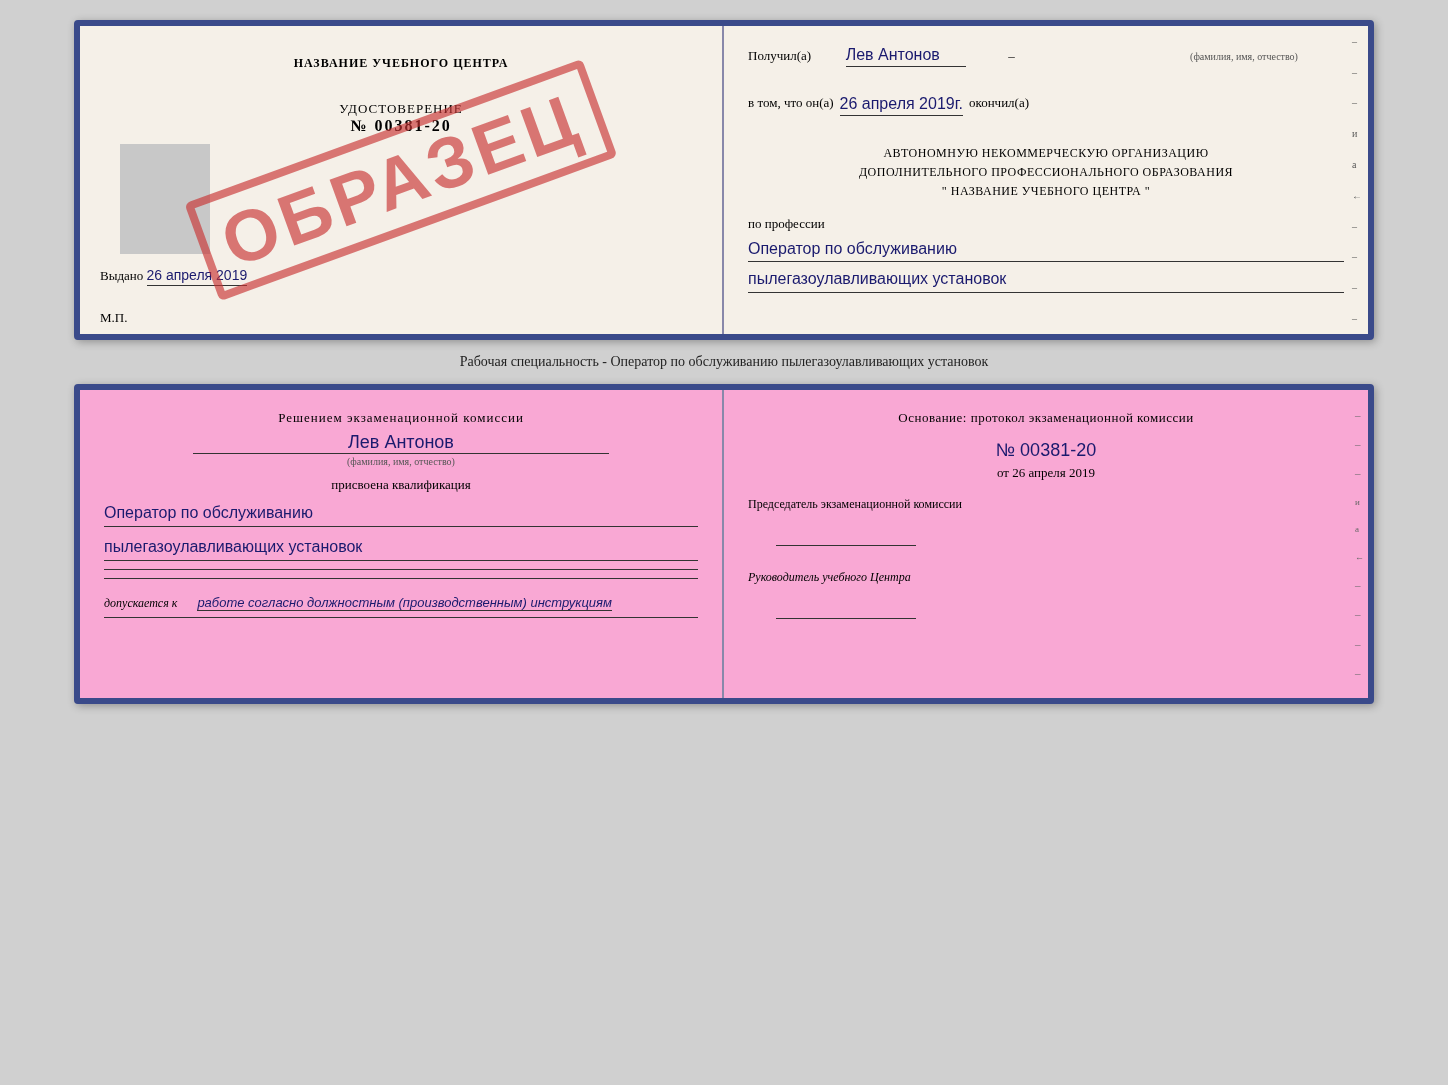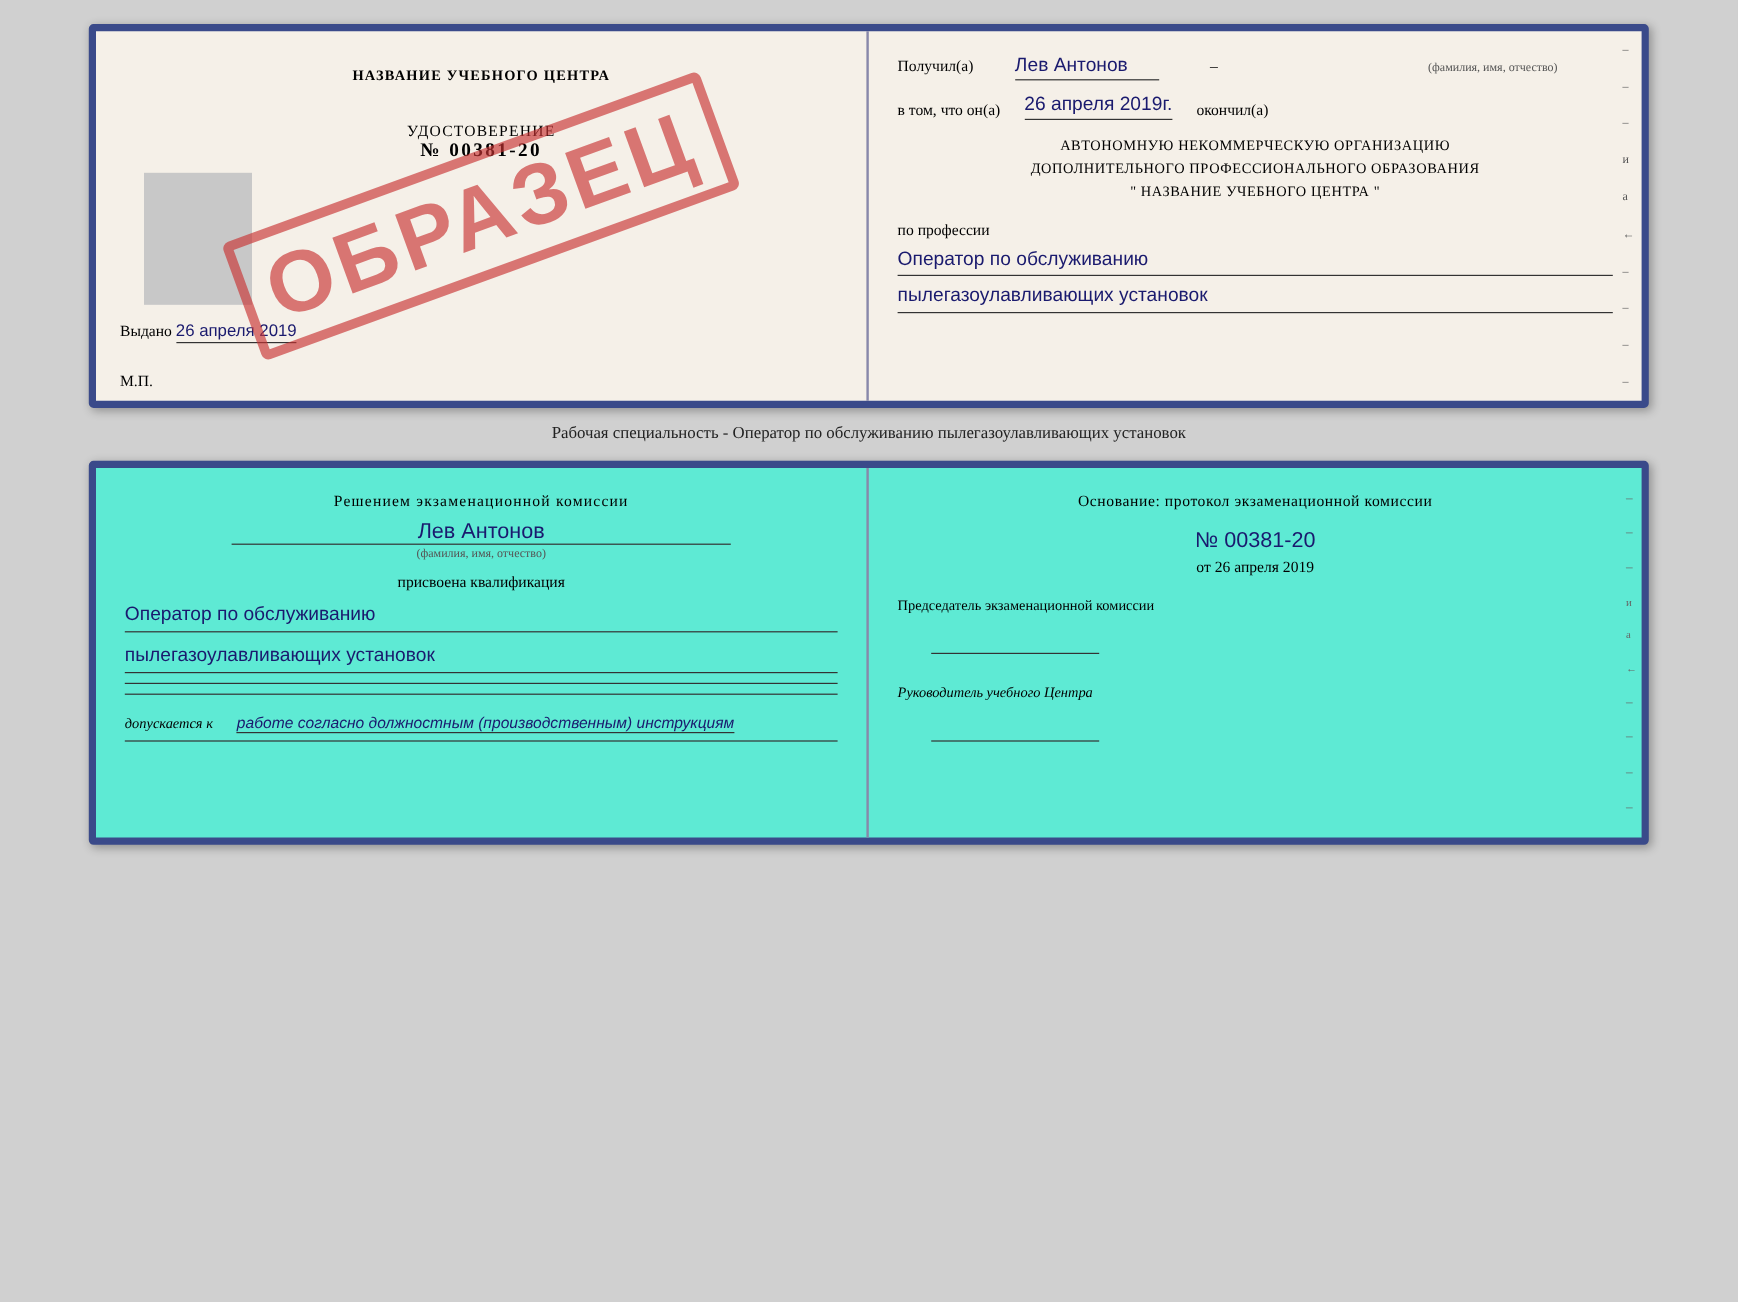--- a/index.html
+++ b/index.html
@@ -136,24 +136,24 @@
 
     .hint-text {
       font-size: 10px;
       text-align: center;
       color: #555;
       display: block;
     }
 
     .date-line {
       font-size: 13px;
-      margin: 12px 0;
-      display: flex;
-      align-items: flex-end;
-      gap: 20px;
+      margin: 28px 0;
+      display: flex;
+      align-items: flex-start;
+      gap: 6px;
     }
 
     .underline-value {
       border-bottom: 1px solid #333;
       min-width: 120px;
       display: inline-block;
     }
 
     .org-block {
       text-align: center;
@@ -196,21 +196,21 @@
       text-align: center;
       font-size: 14px;
       color: #222;
       padding: 4px 0;
     }
 
     
     .qualification-book {
       display: flex;
       width: 100%;
-      background: #5eead4;
+      background: #f9a8d4;
       border: 6px solid #3a4a8a;
       border-radius: 4px;
       position: relative;
       min-height: 320px;
       box-shadow: 2px 2px 8px rgba(0,0,0,0.3);
     }
 
     .qual-left, .qual-right {
       width: 50%;
       padding: 20px 24px;

